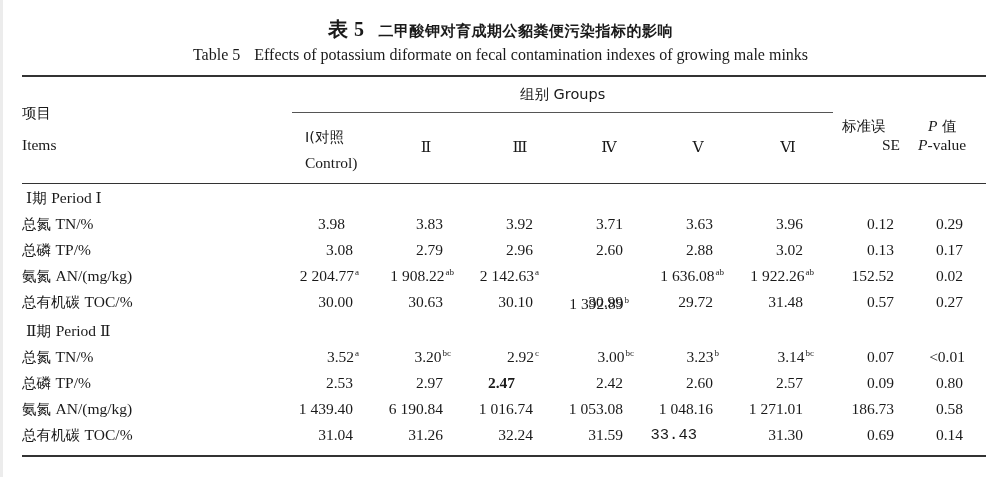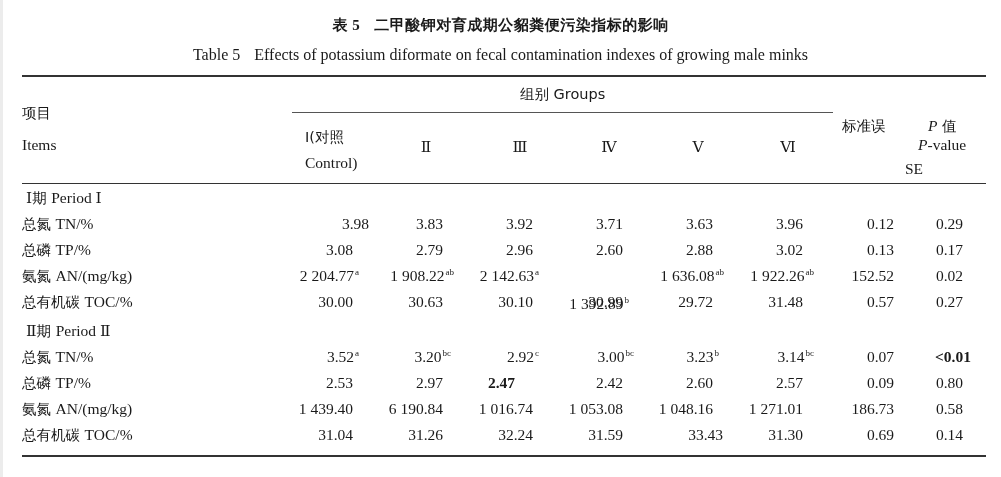--- a/index.html
+++ b/index.html
@@ -10,40 +10,40 @@
     }
     .left-edge {
       position: absolute; left: 0; top: 0; width: 3px; height: 477px;
       background: #ececec;
     }
     .caption-zh {
       position: absolute; top: 16px; left: 0; width: 1001px; text-align: center;
       font-family: "DejaVu Sans", sans-serif; font-weight: bold; font-size: 15px;
       letter-spacing: 0.5px;
     }
-    .caption-zh .num { font-family: "Liberation Serif", serif; font-weight: bold; font-size: 15px; margin-right: 14px; }
+    .caption-zh .num { font-family: "Liberation Serif", serif; font-weight: bold; font-size: 20px; margin-right: 14px; }
     .caption-en {
       position: absolute; top: 46px; left: 0; width: 1001px; text-align: center;
       font-size: 16px;
     }
     .caption-en .num { margin-right: 14px; }
 
     .rule { position: absolute; background: #333; }
     .rule.top { left: 22px; width: 964px; top: 75px; height: 2px; }
     .rule.group { left: 292px; width: 541px; top: 112px; height: 1px; background: #555; }
     .rule.head { left: 22px; width: 964px; top: 183px; height: 1px; background: #333; }
     .rule.bottom { left: 22px; width: 964px; top: 455px; height: 2px; }
 
     .cell { position: absolute; font-size: 15.5px; white-space: nowrap; }
     .zh { font-family: "DejaVu Sans", sans-serif; font-size: 14.5px; }
     .hdr-items-zh { left: 22px; top: 104px; }
     .hdr-items-en { left: 22px; top: 136px; }
     .hdr-groups { left: 520px; top: 85px; }
     .hdr-se-zh { left: 842px; top: 117px; }
-    .hdr-se-en { left: 905px; top: 136px; margin-top: 24px; }
+    .hdr-se-en { left: 882px; top: 136px; }
     .hdr-p-zh { left: 928px; top: 117px; }
     .hdr-p-en { left: 918px; top: 136px; }
     .hdr-g1a { left: 305px; top: 128px; }
     .hdr-g1b { left: 305px; top: 154px; }
     .grp { top: 138px; text-align: center; width: 60px; }
     i.ital { font-style: italic; }
 
     .row { position: absolute; left: 0; width: 1001px; height: 26px; }
     .row .label { position: absolute; left: 22px; top: 3px; font-size: 15.5px; white-space: nowrap; }
     .row .label .zh { font-size: 14.5px; }
@@ -84,21 +84,21 @@
 <div class="cell grp" style="left:579px">Ⅳ</div>
 <div class="cell grp" style="left:668px">Ⅴ</div>
 <div class="cell grp" style="left:758px">Ⅵ</div>
 
 <div id="table-body">
     <div class="row" style="top: 186px;">
       <div class="period-label"><span>Ⅰ</span><span class="zh">期 </span><span>Period  Ⅰ</span></div>
     </div>
     <div class="row" style="top: 212px;">
       <div class="label"><span class="zh">总氮 </span><span>TN/%</span></div>
-      <div class="val" style="right: 632px; text-align: right;">3.98</div>
+      <div class="val" style="right: 656px; text-align: right;">3.98</div>
       <div class="val" style="right: 558px;">3.83</div>
       <div class="val" style="right: 468px;">3.92</div>
       <div class="val" style="right: 378px;">3.71</div>
       <div class="val" style="right: 288px;">3.63</div>
       <div class="val" style="right: 198px;">3.96</div>
       <div class="val" style="right: 107px;">0.12</div>
       <div class="val" style="right: 38px;">0.29</div>
     </div>
     <div class="row" style="top: 238px;">
       <div class="label"><span class="zh">总磷 </span><span>TP/%</span></div>
@@ -138,21 +138,21 @@
     </div>
     <div class="row" style="top: 345px;">
       <div class="label"><span class="zh">总氮 </span><span>TN/%</span></div>
       <div class="val" style="right: 642px;">3.52<sup>a</sup></div>
       <div class="val" style="right: 550px;">3.20<sup>bc</sup></div>
       <div class="val" style="right: 462px;">2.92<sup>c</sup></div>
       <div class="val" style="right: 367px;">3.00<sup>bc</sup></div>
       <div class="val" style="right: 282px;">3.23<sup>b</sup></div>
       <div class="val" style="right: 187px;">3.14<sup>bc</sup></div>
       <div class="val" style="right: 107px;">0.07</div>
-      <div class="val" style="right: 30px; font-weight: bold;">&lt;0.01</div>
+      <div class="val" style="right: 36px;">&lt;0.01</div>
     </div>
     <div class="row" style="top: 371px;">
       <div class="label"><span class="zh">总磷 </span><span>TP/%</span></div>
       <div class="val" style="right: 648px;">2.53</div>
       <div class="val" style="right: 558px;">2.97</div>
       <div class="val" style="right: 486px; font-weight: bold;">2.47</div>
       <div class="val" style="right: 378px;">2.42</div>
       <div class="val" style="right: 288px;">2.60</div>
       <div class="val" style="right: 198px;">2.57</div>
       <div class="val" style="right: 107px;">0.09</div>
@@ -168,18 +168,18 @@
       <div class="val" style="right: 198px;">1 271.01</div>
       <div class="val" style="right: 107px;">186.73</div>
       <div class="val" style="right: 38px;">0.58</div>
     </div>
     <div class="row" style="top: 423px;">
       <div class="label"><span class="zh">总有机碳 </span><span>TOC/%</span></div>
       <div class="val" style="right: 648px;">31.04</div>
       <div class="val" style="right: 558px; text-align: right;">31.26</div>
       <div class="val" style="right: 468px;">32.24</div>
       <div class="val" style="right: 378px;">31.59</div>
-      <div class="val" style="right: 278px;">33.43</div>
+      <div class="val" style="right: 304px; font-family: Liberation Mono, monospace;">33.43</div>
       <div class="val" style="right: 198px;">31.30</div>
       <div class="val" style="right: 107px;">0.69</div>
       <div class="val" style="right: 38px;">0.14</div>
     </div>
   </div>
 
 </body></html>

